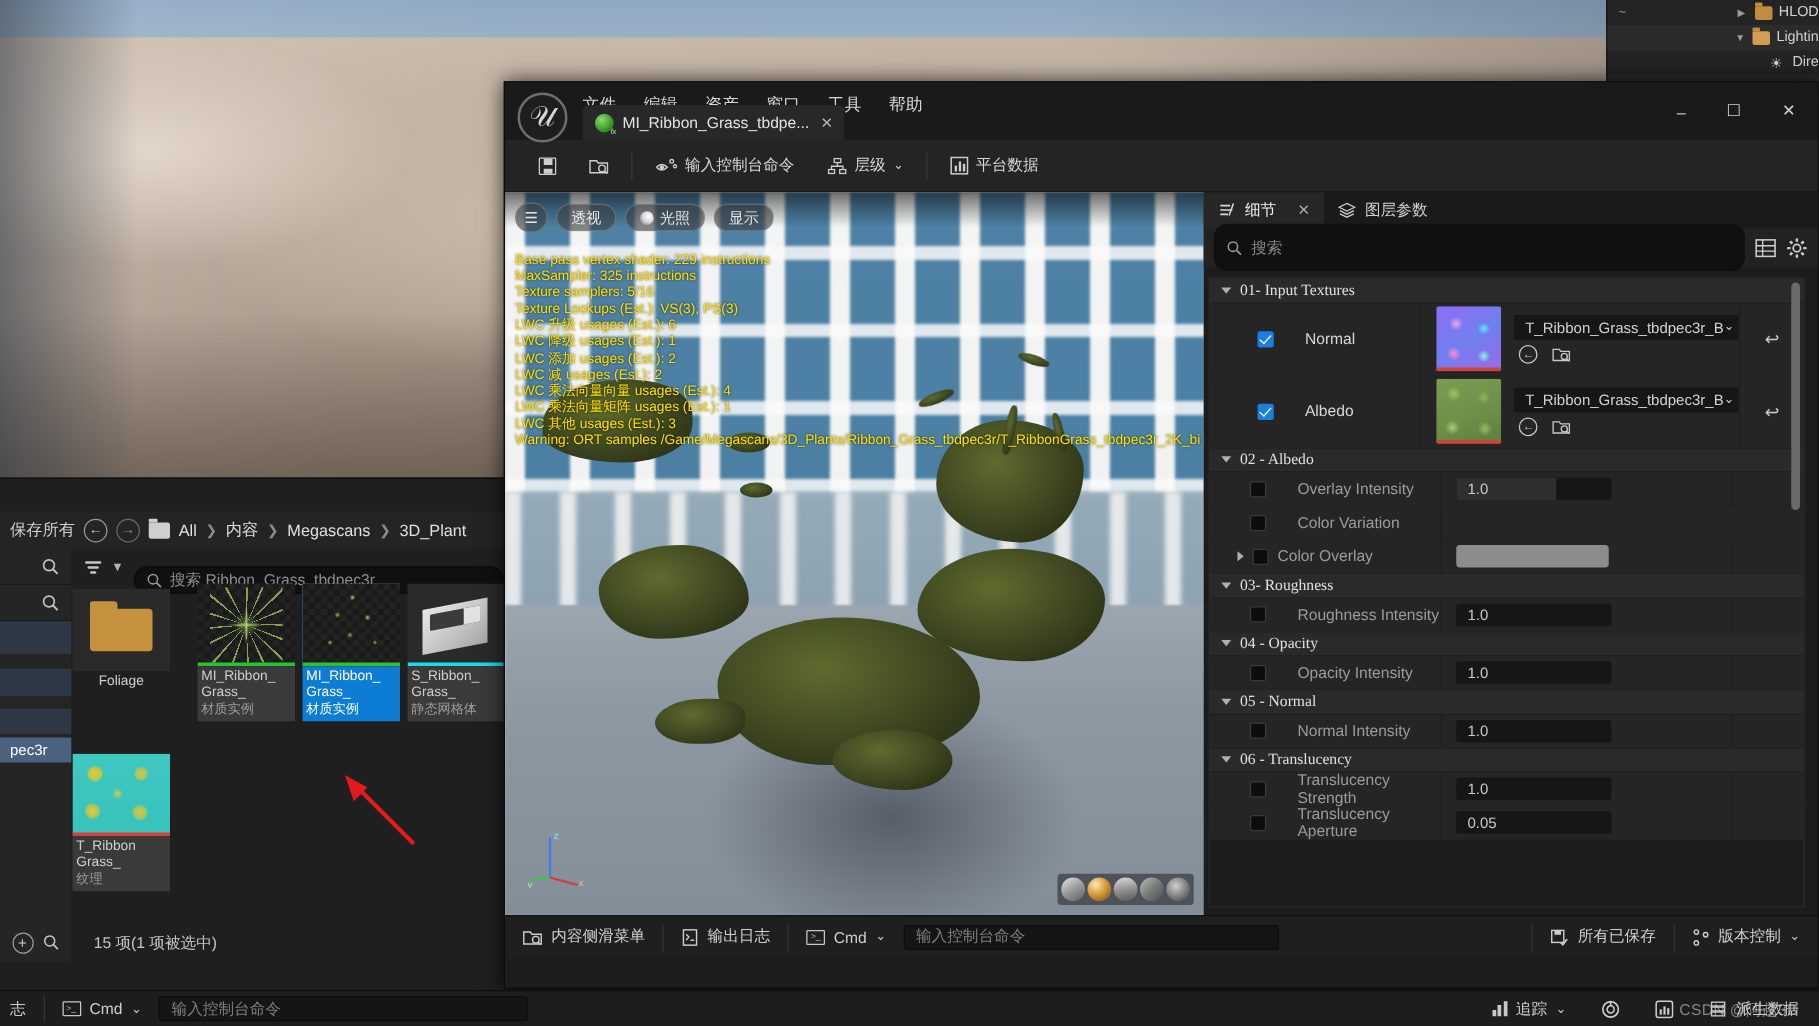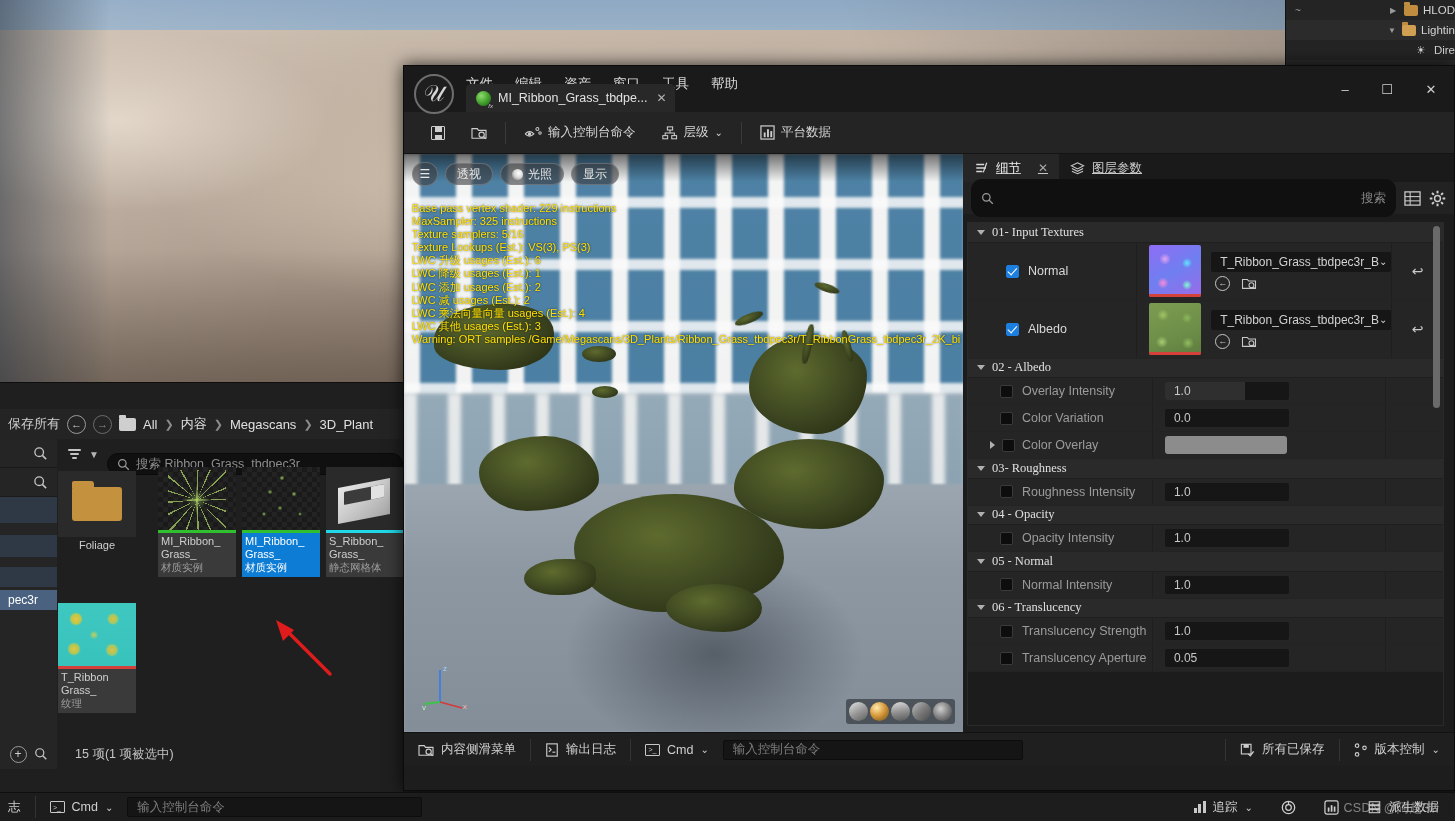--- a/index.html
+++ b/index.html
@@ -362,35 +362,35 @@
     width: 19px; height: 19px; border-radius: 50%;
     background: linear-gradient(150deg, #e4e4e4 0%, #9a9a9a 50%, #5e5e5e 100%);
   }
   .shape-btn.s2 { background: radial-gradient(circle at 35% 30%, #ffe9b0 0%, #d79a3a 45%, #6b4a15 100%); }
   .shape-btn.s3 { background: linear-gradient(170deg, #dcdcdc 0%, #8c8c8c 55%, #565656 100%); }
   .shape-btn.s4 { background: linear-gradient(135deg, #bcbcbc 0%, #7d7d7d 48%, #4a4a4a 100%); }
   .shape-btn.s5 { background: radial-gradient(circle at 40% 36%, #cfcfcf 0%, #7a7a7a 55%, #3e3e3e 100%); }
 
   
   .details { width: 492px; height: 578px; background: #1c1c1c; position: relative; }
-  .det-tabs { display: flex; height: 28px; background: #1a1a1a; text-decoration: underline; }
+  .det-tabs { display: flex; height: 28px; background: #1a1a1a; }
   .det-tab {
     display: flex; align-items: center; gap: 7px; padding: 0 11px; height: 28px;
     font-size: 12.5px; color: #cfcfcf;
   }
   .det-tab.active { background: #262626; color: #f0f0f0; }
   .det-tab-close { color: #a8a8a8; font-size: 12px; margin-left: 10px; }
   .det-search {
     height: 32px; display: flex; align-items: center; gap: 8px; padding: 0 8px;
     background: #222;
   }
   .det-searchbox {
     flex: 1; height: 38px; background: #101010; border-radius: 11px;
     display: flex; align-items: center; gap: 7px; padding: 0 10px;
-    color: #888; font-size: 12.5px; justify-content: space-between;
+    color: #888; font-size: 12.5px;
   }
   .det-list {
     position: absolute; left: 4px; top: 68px; right: 10px; bottom: 6px;
     overflow: hidden; border: 1px solid #2a2a2a;
   }
   .grp-row {
     display: flex; align-items: center; height: 19.5px; background: #2a2a2a;
     border-bottom: 1px solid #1f1f1f; font-size: 12.5px; color: #e0e0e0;
     padding-left: 9px; gap: 7px;
   }
@@ -402,21 +402,21 @@
   .tri.down {
     border-left: 4.5px solid transparent; border-right: 4.5px solid transparent;
     border-top: 5px solid #b0b0b0; border-bottom: 0;
   }
   .prop-row {
     display: flex; align-items: center; height: 27px; border-bottom: 1px solid #232323;
     background: #252525; font-size: 12.5px;
   }
   .prop-row.tex { height: 58px; }
   .prop-label-cell {
-    width: 185px; display: flex; align-items: center; gap: 9px; padding-left: 32px;
+    width: 185px; display: flex; align-items: center; gap: 25px; padding-left: 32px;
     height: 100%; border-right: 1px solid #1f1f1f;
   }
   .prop-label-cell.tex { padding-left: 38px; }
   .cbx {
     width: 13px; height: 13px; border-radius: 2px; background: #0d0d0d;
     border: 1px solid #3a3a3a; flex: none;
   }
   .cbx.on {
     background: #1c7fe0; border-color: #1c7fe0; position: relative;
   }
@@ -806,20 +806,21 @@
         <div class="vp-stats">
           <div>Base pass vertex shader: 229 instructions</div>
           <div>MaxSampler: 325 instructions</div>
           <div>Texture samplers: 5/16</div>
           <div>Texture Lookups (Est.): VS(3), PS(3)</div>
           <div>LWC 升级 usages (Est.): 6</div>
           <div>LWC 降级 usages (Est.): 1</div>
           <div>LWC 添加 usages (Est.): 2</div>
           <div>LWC 减 usages (Est.): 2</div>
           <div>LWC 乘法向量向量 usages (Est.): 4</div>
+          <div>LWC 乘法向量矩阵 usages (Est.): 1</div>
           <div>LWC 其他 usages (Est.): 3</div>
           <div>Warning: ORT samples /Game/Megascans/3D_Plants/Ribbon_Grass_tbdpec3r/T_RibbonGrass_tbdpec3r_2K_bi</div>
         </div>
 
         <svg class="vp-gizmo" viewBox="0 0 46 46">
           <line x1="18" y1="38" x2="18" y2="6" stroke="#3b7fe8" stroke-width="1.8"></line>
           <line x1="18" y1="38" x2="40" y2="44" stroke="#d43a3a" stroke-width="1.8"></line>
           <line x1="18" y1="38" x2="2" y2="40" stroke="#3ec24a" stroke-width="1.8"></line>
           <text x="21" y="7" fill="#9fd4ff" font-size="8" font-family="Liberation Sans, sans-serif">z</text>
           <text x="41" y="45" fill="#ffb0b0" font-size="8" font-family="Liberation Sans, sans-serif">x</text>
@@ -963,25 +964,20 @@
               </div>
             </div>
             <div class="reset-cell"></div>
           </div>
 
           <div class="prop-row">
             <div class="prop-label-cell">
               <span class="cbx"></span>
               <span class="prop-name">Color Variation</span>
             </div>
-            <div class="prop-val-cell">
-              <div class="numfield">
-                <span>0.0</span>
-              </div>
-            </div>
             <div class="reset-cell"></div>
           </div>
 
           <div class="prop-row">
             <div class="prop-label-cell" style="padding-left:22px;gap:7px">
               <span class="tri"></span>
               <span class="cbx"></span>
               <span class="prop-name">Color Overlay</span>
             </div>
             <div class="prop-val-cell">

